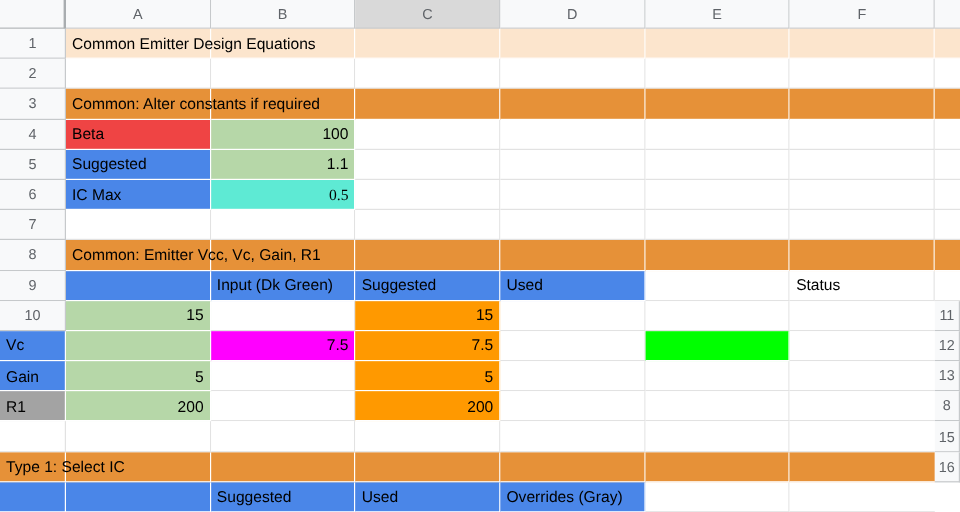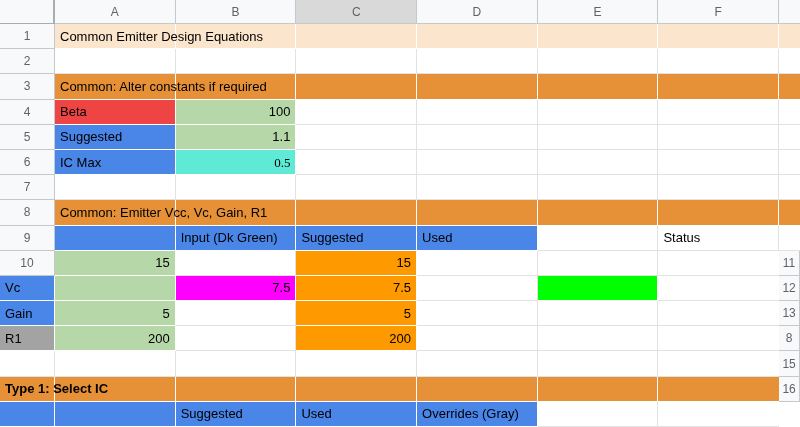--- a/index.html
+++ b/index.html
@@ -254,21 +254,21 @@
     <div class="cell" style="background: rgb(255, 255, 255);"></div>
     <div class="cell" style="background: rgb(255, 255, 255);"></div>
     <div class="cell" style="background: rgb(255, 255, 255);"></div>
     <div class="cell" style="background: rgb(255, 255, 255);"></div>
     <div class="cell" style="background: rgb(255, 255, 255);"></div>
     <div class="cell" style="background: rgb(255, 255, 255);"></div>
     <div class="cell last" style="background: rgb(255, 255, 255);"></div>
     <div class="hdr">
       <span>15</span>
     </div>
-    <div class="cell colored" style="background: rgb(230, 145, 56); font-weight: bold;">
+    <div class="cell colored" style="background: rgb(230, 145, 56);">
       <span class="txt">Type 1: Select IC</span>
     </div>
     <div class="cell colored" style="background: rgb(230, 145, 56);"></div>
     <div class="cell colored" style="background: rgb(230, 145, 56);"></div>
     <div class="cell colored" style="background: rgb(230, 145, 56);"></div>
     <div class="cell colored" style="background: rgb(230, 145, 56);"></div>
     <div class="cell colored" style="background: rgb(230, 145, 56);"></div>
     <div class="cell colored last" style="background: rgb(230, 145, 56);"></div>
     <div class="hdr">
       <span>16</span>

